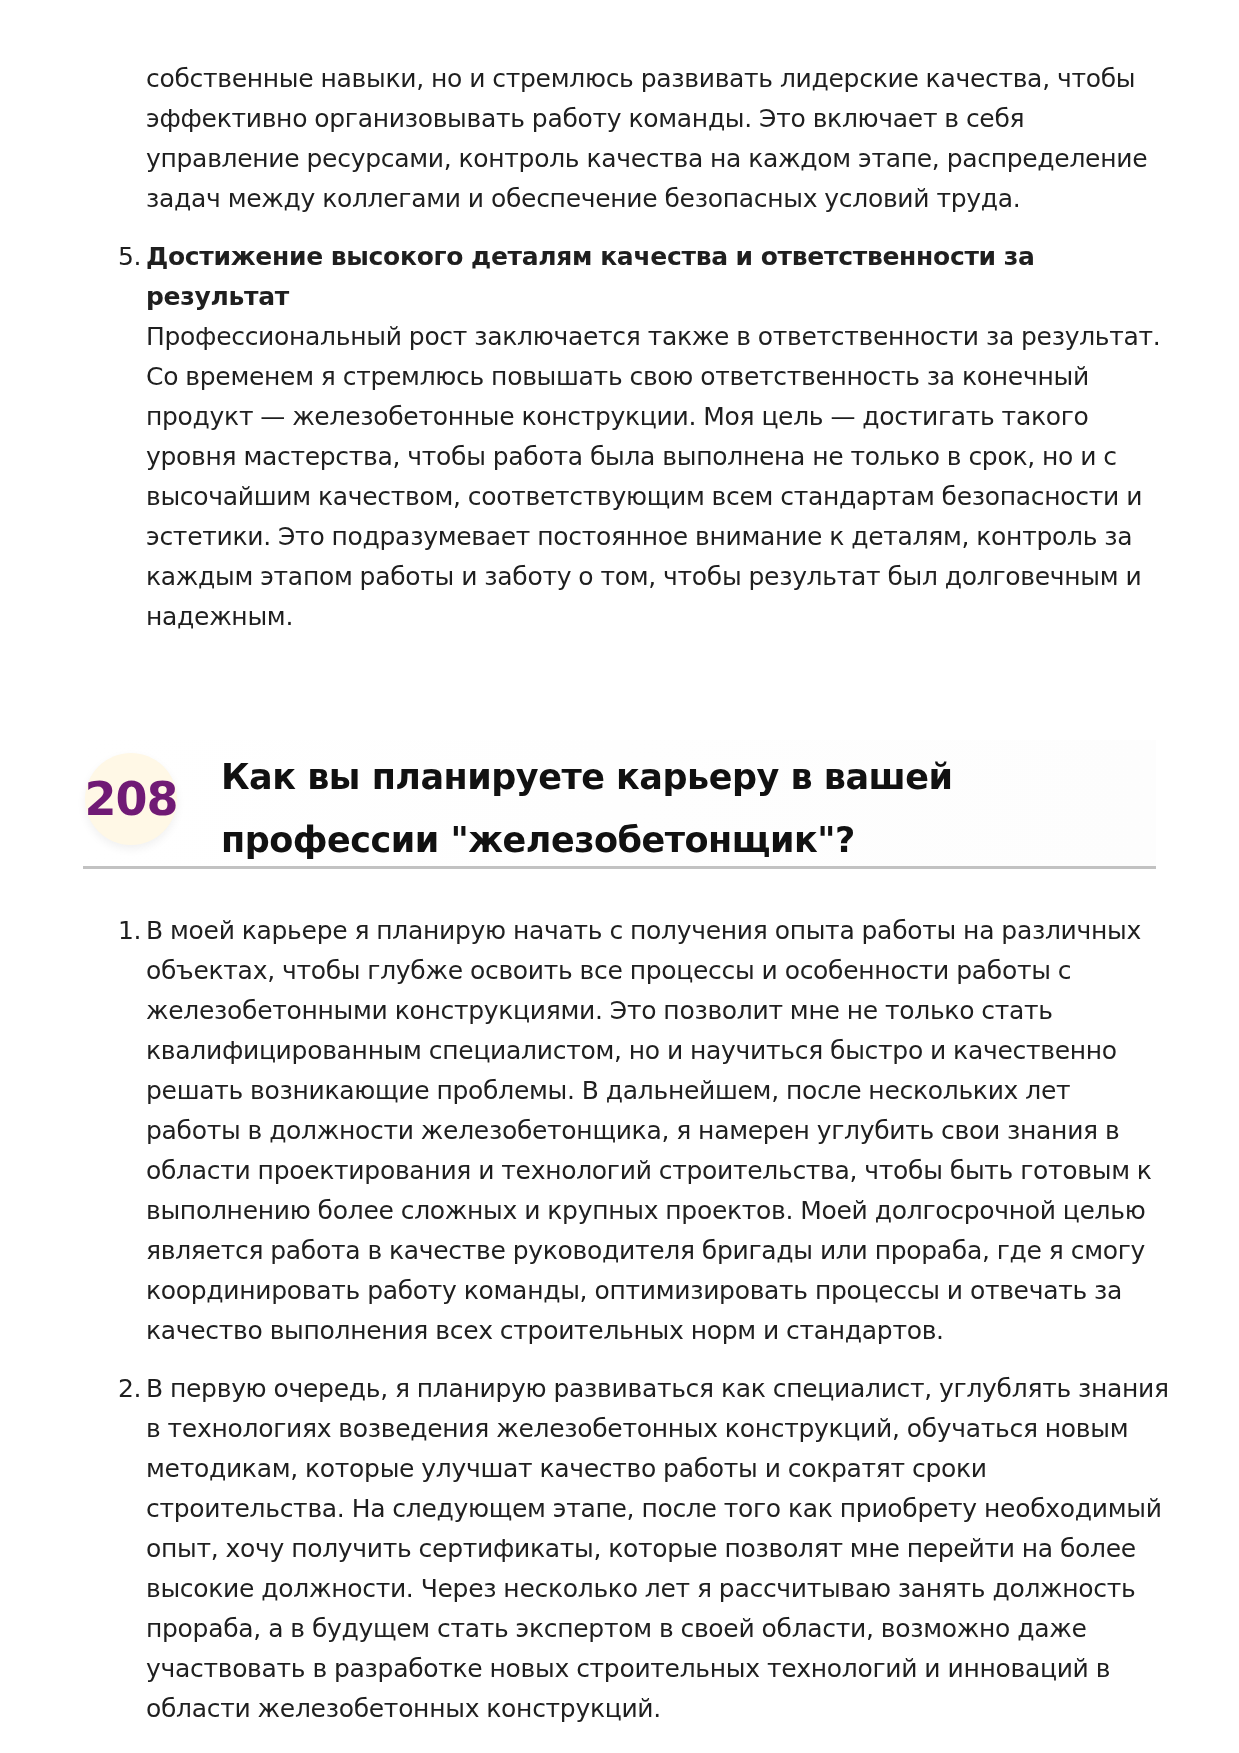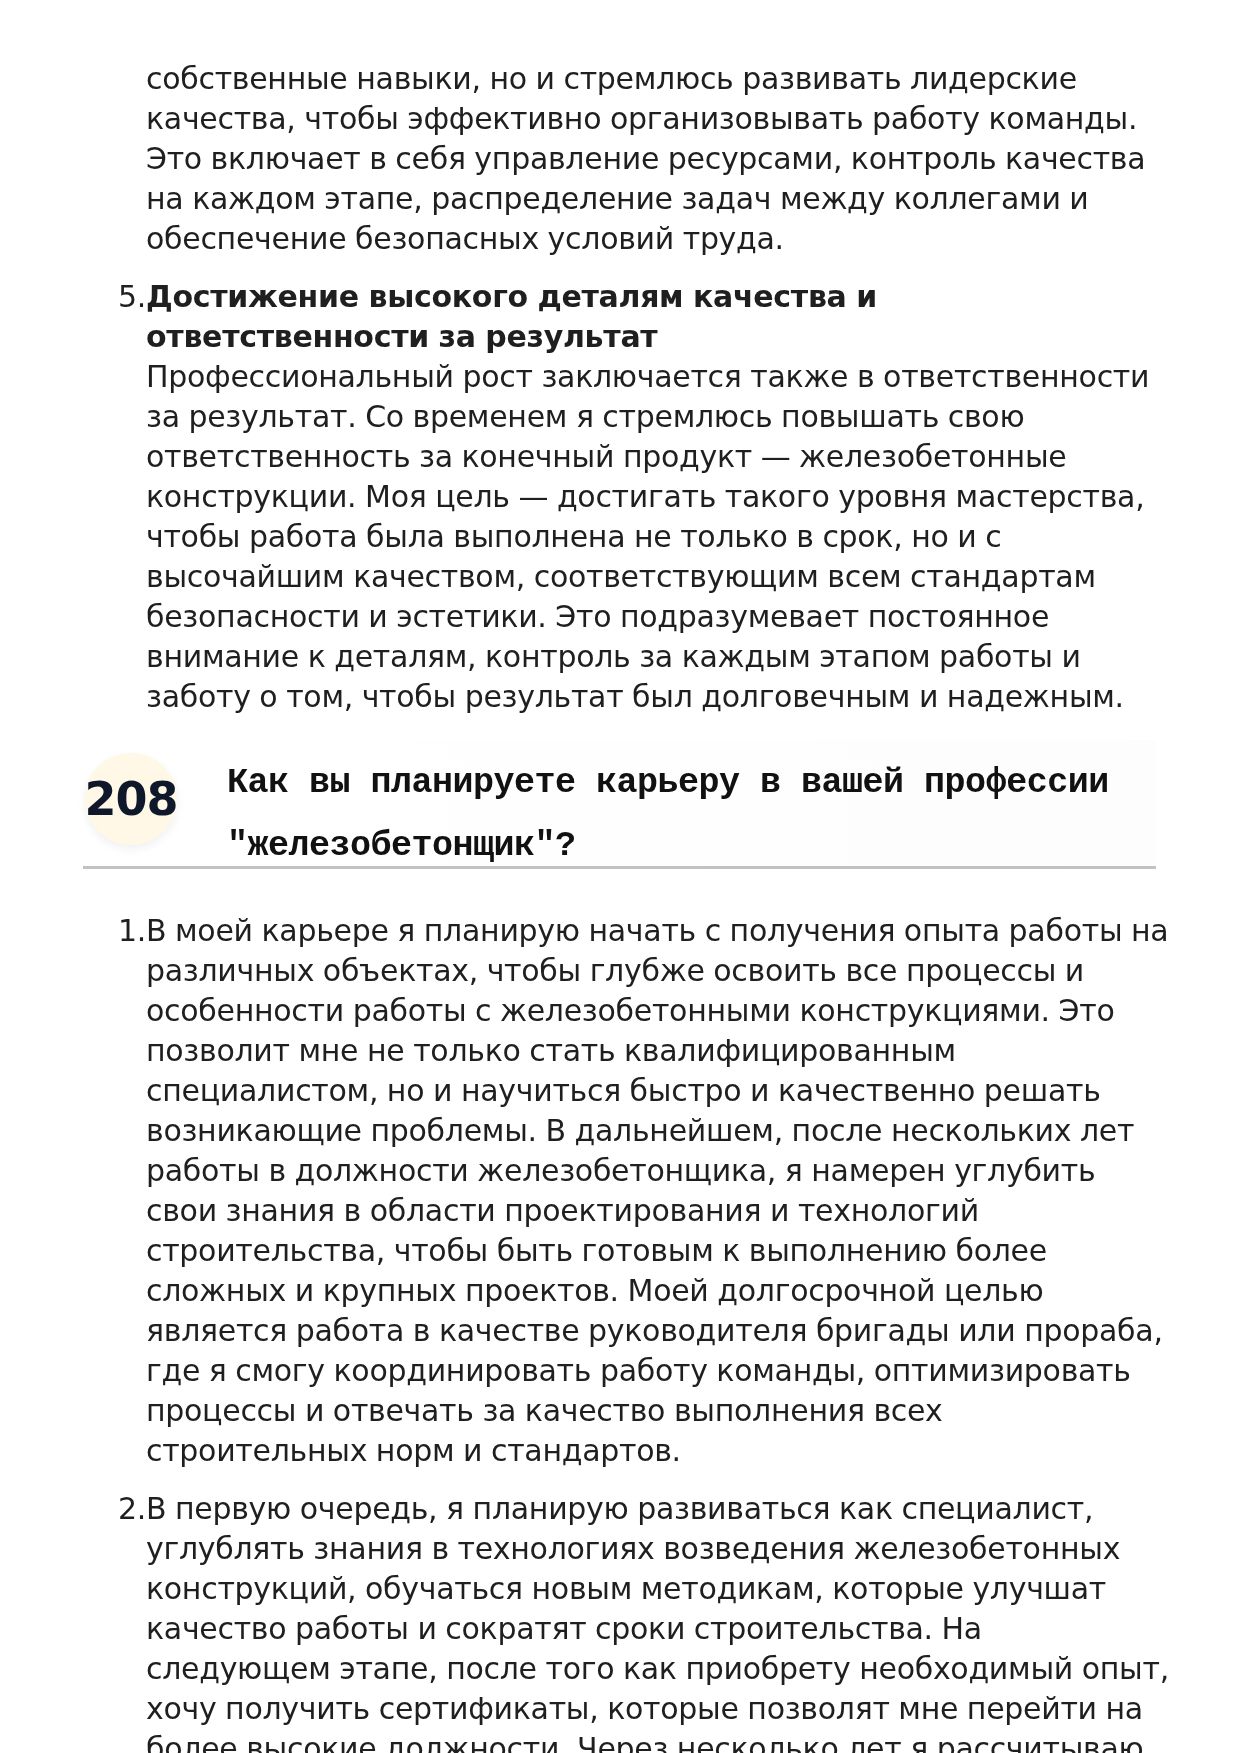--- a/index.html
+++ b/index.html
@@ -26,21 +26,21 @@
       position: absolute;
       left: 0;
       margin: 0;
       padding: 0;
       list-style: none;
     }
     .item {
       position: relative;
       padding-left: 146px;
       padding-right: 70px;
-      font-size: 30px;
+      font-size: 25px;
       line-height: 40px;
       letter-spacing: -0.3px;
       word-spacing: -0.5px;
     }
     .item .num {
       position: absolute;
       left: 118px;
       top: 0;
       width: 28px;
       text-align: left;
@@ -76,35 +76,34 @@
       width: 92px;
       height: 92px;
       border-radius: 50%;
       background: #fff8e6;
       box-shadow: 0 4px 10px rgba(0,0,0,0.06);
       display: flex;
       align-items: center;
       justify-content: center;
       font-weight: bold;
       font-size: 46px;
-      color: #0f172a;
+      color: #701a75;
       letter-spacing: -1px;
     }
     .heading {
       position: absolute;
       left: 138px;
       top: 6px;
       width: 920px;
-      margin: 6px;
+      margin: 0;
       font-size: 35px;
       line-height: 63px;
       font-weight: bold;
       color: #111111;
       letter-spacing: -0.5px;
-      font-family: Liberation Mono, monospace;
     }
     .divider {
       position: absolute;
       left: 0;
       top: 126px;
       width: 100%;
       height: 3px;
       background: #c2c2c2;
     }
     .list-bottom { top: 911px; }

